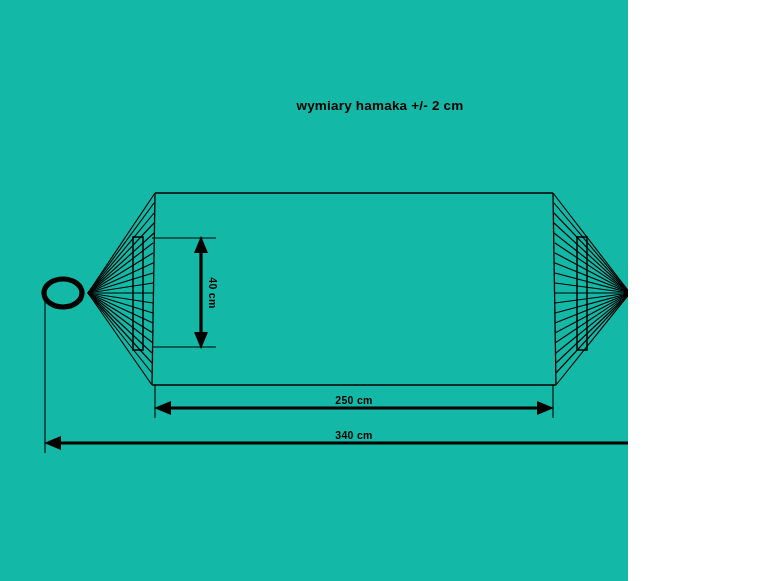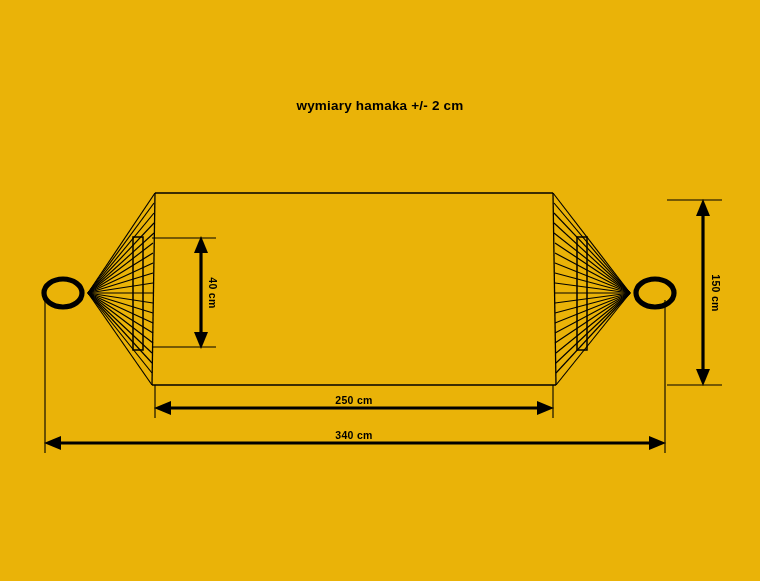--- a/index.html
+++ b/index.html
@@ -5,23 +5,23 @@
   html, body {
     margin: 0;
     padding: 0;
     background: #ffffff;
   }
   body {
     font-family: "Liberation Sans", sans-serif;
   }
   #canvas {
     position: relative;
-    width: 760px;
+    width: 628px;
     height: 581px;
-    background: #eab308;
+    background: #14b8a6;
     overflow: hidden;
   }
   #diagram-svg {
     position: absolute;
     left: 0;
     top: 0;
     width: 760px;
     height: 581px;
   }
   .title-text {

